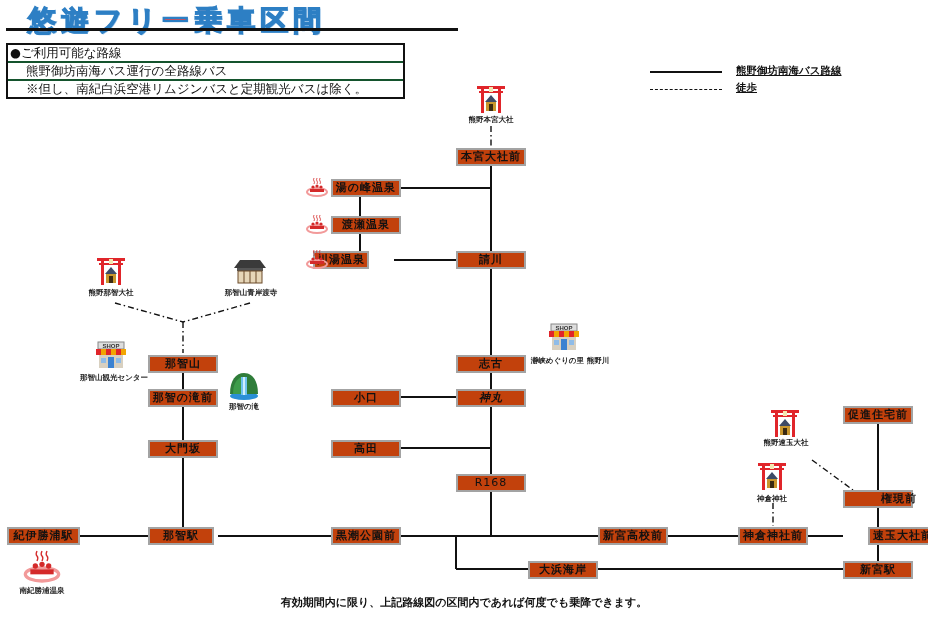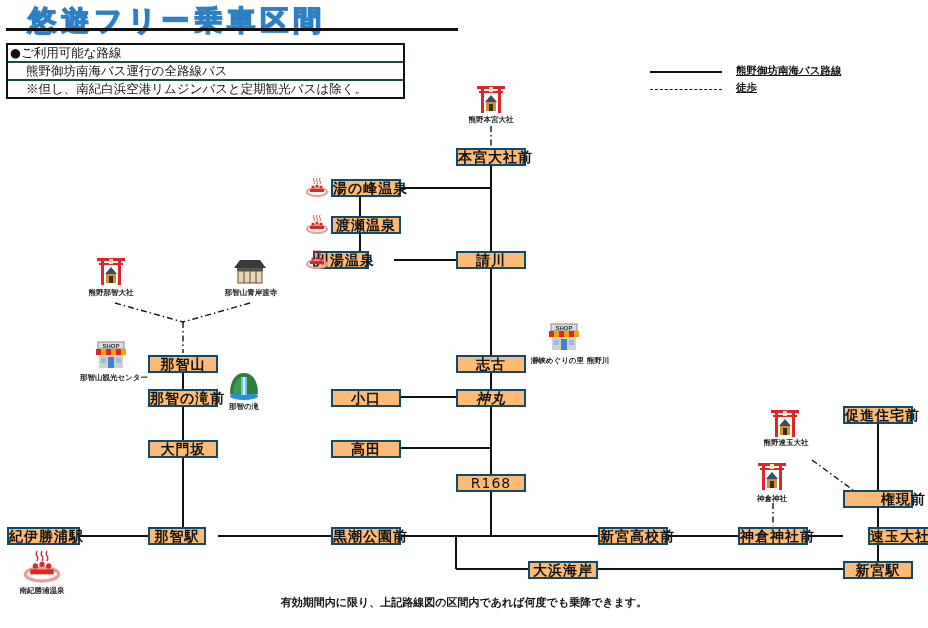--- a/index.html
+++ b/index.html
@@ -9,21 +9,21 @@
   .title-rule{position:absolute;left:6px;top:28px;width:452px;height:3px;background:#111;}
   .info-box{position:absolute;left:6px;top:43px;width:395px;border:2px solid #111;font-family:"DejaVu Serif","Liberation Serif",serif;font-size:12.5px;line-height:16px;}
   .info-box div{padding-left:2px;white-space:nowrap;}
   .info-box .row{border-top:2px solid #14532d;padding-left:18px;}
   .legend{position:absolute;left:650px;top:64px;font-size:10.5px;font-weight:bold;}
   .legend .lg-row{position:relative;height:17px;}
   .legend .line-solid{position:absolute;left:0;top:7px;width:72px;height:2px;background:#111;}
   .legend .line-dash{position:absolute;left:0;top:8px;width:72px;height:0;border-top:1px dashed #111;}
   .legend .lg-label{position:absolute;left:86px;top:0;white-space:nowrap;text-decoration:underline;}
   svg.map{position:absolute;left:0;top:0;}
-  .stop{position:absolute;height:18px;border:2px solid #0c4a6e;background:#fdba74;box-sizing:border-box;font-size:14px;font-weight:bold;line-height:14px;text-align:center;white-space:nowrap;letter-spacing:1px;}
+  .stop{position:absolute;height:18px;border:2px solid #a3a3a3;background:#c2410c;box-sizing:border-box;font-size:11px;font-weight:bold;line-height:14px;text-align:center;white-space:nowrap;letter-spacing:1px;}
   .lm{position:absolute;font-size:7.5px;text-align:center;white-space:nowrap;font-weight:bold;color:#222;}
   .icon{position:absolute;}
   .footer{position:absolute;left:0;width:928px;top:595px;text-align:center;font-size:11px;font-weight:bold;}
 </style>
 </head>
 <body>
 
 <div class="title">悠遊フリー乗車区間</div>
 <div class="title-rule"></div>
 
@@ -90,21 +90,21 @@
 <div class="stop" style="left:456px;top:251px;width:70px;">請川</div>
 <div class="stop" style="left:456px;top:355px;width:70px;">志古</div>
 <div class="stop" style="left:331px;top:389px;width:70px;">小口</div>
 <div class="stop" style="left:456px;top:389px;width:70px;font-style:italic;">神丸</div>
 <div class="stop" style="left:331px;top:440px;width:70px;">高田</div>
 <div class="stop" style="left:456px;top:474px;width:70px;font-weight:normal;">R168</div>
 <div class="stop" style="left:148px;top:355px;width:70px;">那智山</div>
 <div class="stop" style="left:148px;top:389px;width:70px;">那智の滝前</div>
 <div class="stop" style="left:148px;top:440px;width:70px;">大門坂</div>
 <div class="stop" style="left:7px;top:527px;width:73px;">紀伊勝浦駅</div>
-<div class="stop" style="left:148px;top:527px;width:58px;">那智駅</div>
+<div class="stop" style="left:148px;top:527px;width:66px;">那智駅</div>
 <div class="stop" style="left:331px;top:527px;width:70px;">黒潮公園前</div>
 <div class="stop" style="left:598px;top:527px;width:70px;">新宮高校前</div>
 <div class="stop" style="left:738px;top:527px;width:70px;">神倉神社前</div>
 <div class="stop" style="left:843px;top:527px;width:70px;margin-left:25px;">速玉大社前</div>
 <div class="stop" style="left:843px;top:561px;width:70px;">新宮駅</div>
 <div class="stop" style="left:528px;top:561px;width:70px;">大浜海岸</div>
 <div class="stop" style="left:843px;top:490px;width:70px;padding-left:36px;">権現前</div>
 <div class="stop" style="left:843px;top:406px;width:70px;">促進住宅前</div>
 
 <svg class="icon" style="left:476px;top:84px;" width="30" height="30" viewBox="0 0 30 30">

